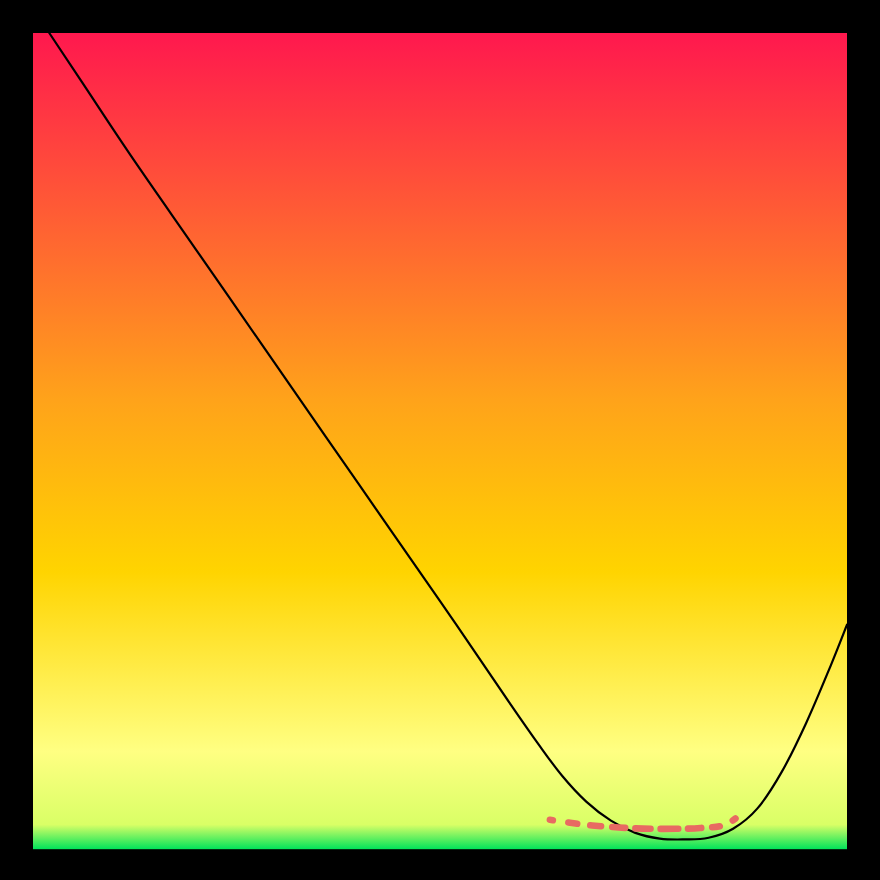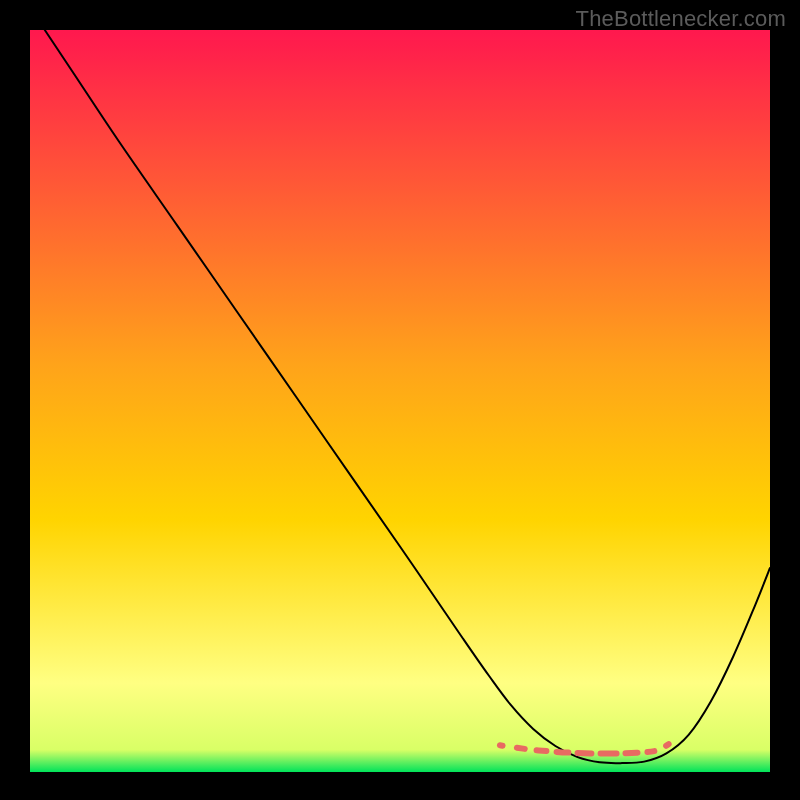--- a/index.html
+++ b/index.html
@@ -35,21 +35,20 @@
     width: 800px;
     height: 800px;
     display: block;
   }
 </style>
 </head>
 <body>
 
 <div class="stage">
 
-  <div class="watermark">TheBottlenecker.com</div>
 
   <svg class="plot" viewBox="0 0 800 800" preserveAspectRatio="none">
     <defs>
       <linearGradient id="bg-grad" x1="0" y1="0" x2="0" y2="1">
         <stop id="g-stop-0" offset="0%" stop-color="#ff184e"></stop>
         <stop id="g-stop-1" offset="45%" stop-color="#ffa31a"></stop>
         <stop id="g-stop-2" offset="66%" stop-color="#ffd400"></stop>
         <stop id="g-stop-3" offset="88%" stop-color="#ffff82"></stop>
         <stop id="g-stop-4" offset="97%" stop-color="#d9ff66"></stop>
         <stop id="g-stop-5" offset="100%" stop-color="#00e35a"></stop>

